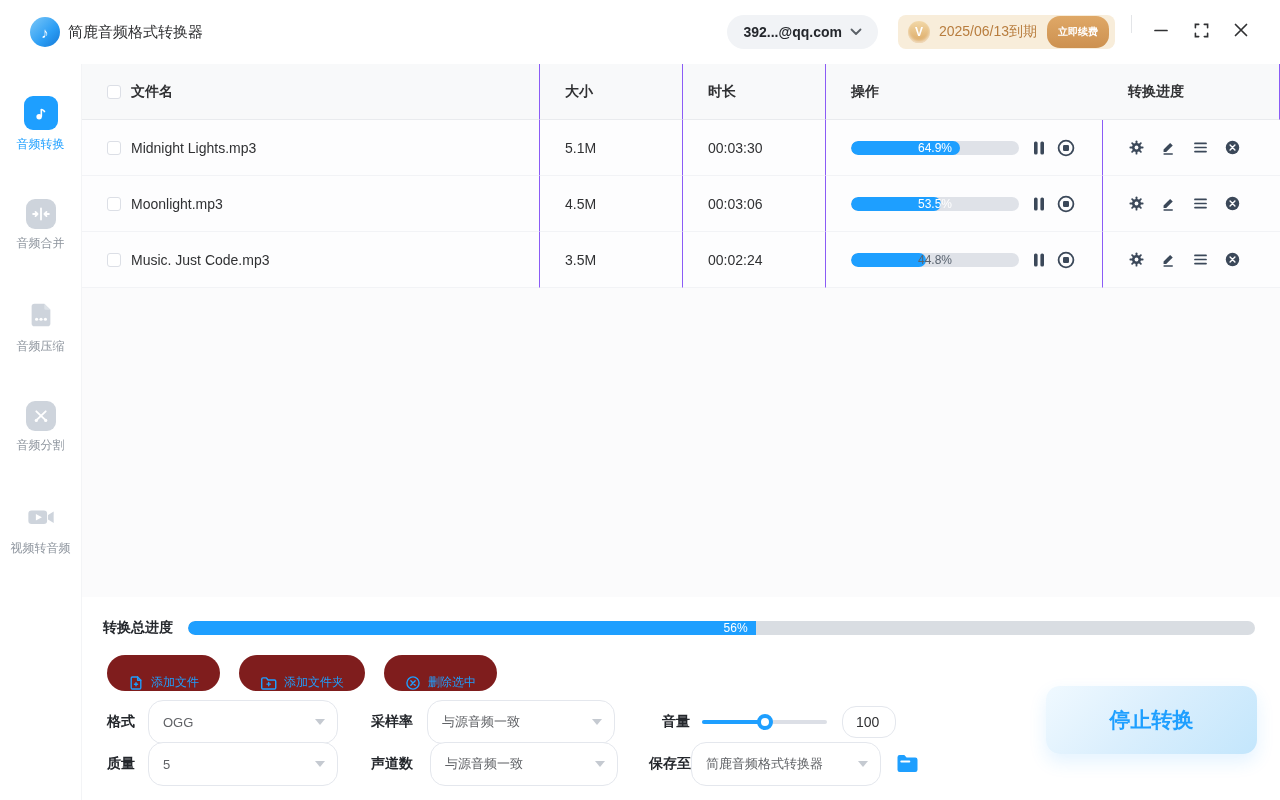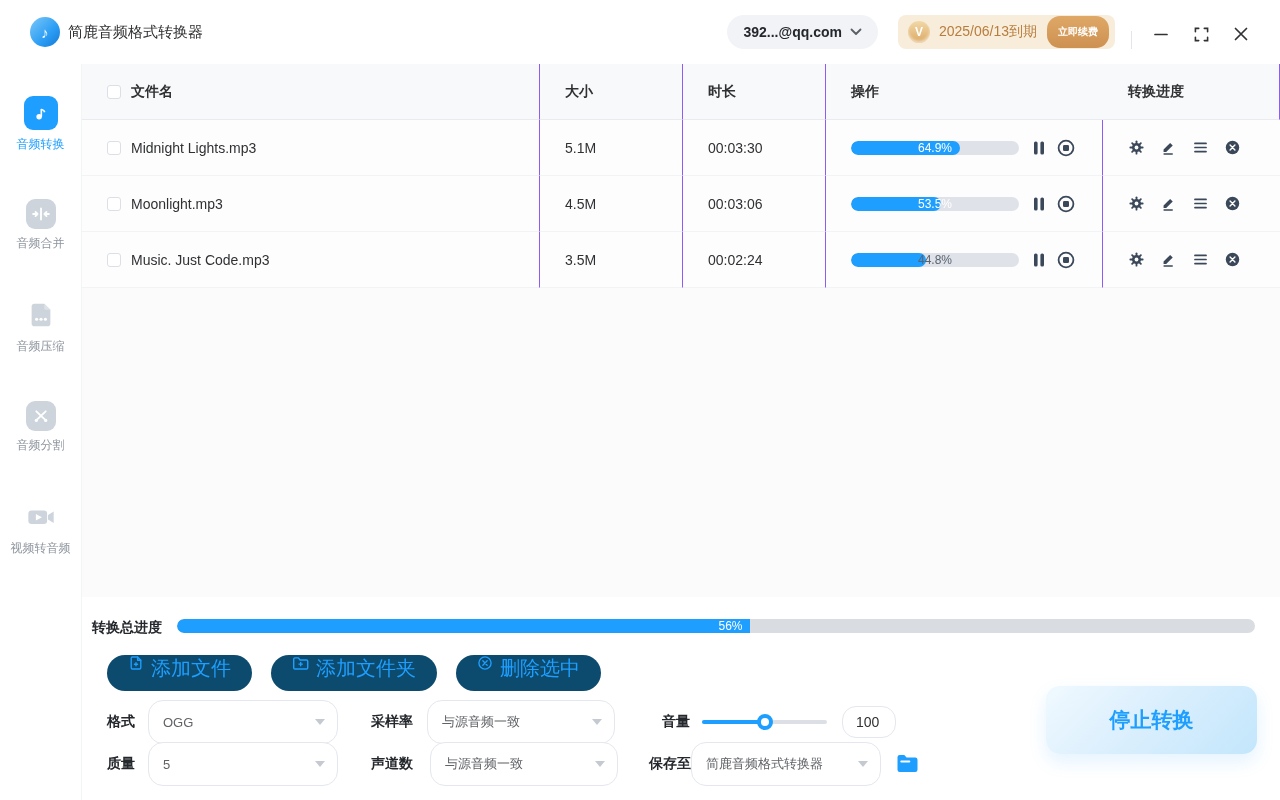--- a/index.html
+++ b/index.html
@@ -8,21 +8,21 @@
     font-family:"Liberation Sans","DejaVu Sans",sans-serif;
     background:#ffffff; color:#303133; position:relative; font-size:14px;
   }
   
   .topbar { position:absolute; top:0; left:0; right:0; height:64px; background:#fff;
     display:flex; align-items:center; padding:0 24px 0 30px; z-index:5; }
   .logo { width:30px; height:30px; border-radius:50%;
     background:linear-gradient(135deg,#7cc8f8 0%,#2b9df4 60%,#1478d6 100%);
     display:flex; align-items:center; justify-content:center; color:#fff; font-size:15px; }
   .app-title { margin-left:8px; font-size:15px; color:#303133; }
-  .topbar-right { margin-left:auto; display:flex; align-items:flex-end; }
+  .topbar-right { margin-left:auto; display:flex; align-items:flex-start; }
   .account-pill { height:34px; background:#f1f3f6; border-radius:17px; display:flex;
     align-items:center; padding:0 16px; cursor:pointer; }
   .account-pill .acct { font-weight:bold; font-size:14px; color:#24272c; }
   .account-pill svg { margin-left:8px; }
   .vip-pill { height:34px; margin-left:20px; background:#f8edda; border-radius:8px;
     display:flex; align-items:center; padding:0 6px 0 10px; }
   .vip-badge { width:22px; height:22px; border-radius:50%;
     background:linear-gradient(180deg,#f2d8a8,#dca964); color:#fff; font-weight:bold;
     font-size:12px; display:flex; align-items:center; justify-content:center;
     box-shadow:inset 0 -2px 3px rgba(255,255,255,.6); }
@@ -66,31 +66,31 @@
   .row-bar .pct { position:absolute; inset:0; text-align:center; font-size:12px; line-height:14px;
     color:#fff; }
   .row-bar .pct.dark-label { color:#5a6470; }
   .mini-btn { display:flex; align-items:center; justify-content:center; cursor:pointer;
     color:#3b4859; }
   .pause-btn { margin-left:14px; }
   .rstop-btn { margin-left:12px; }
   .op-btn { margin-right:15px; cursor:pointer; color:#3b4859; display:flex; align-items:center; }
   
   .footer { position:absolute; left:82px; right:0; bottom:0; height:203px; background:#fff; }
-  .total-row { display:flex; margin:22px 25px 0 10px; }
+  .total-row { display:flex; align-items:center; margin:22px 25px 0 21px; }
   .total-label { font-weight:bold; font-size:14px; color:#24272c; margin-right:15px;
     flex:0 0 auto; }
   .total-bar { position:relative; flex:1; height:14px; border-radius:7px; background:#d9dde2;
     overflow:hidden; }
   .total-bar .fill { position:absolute; left:0; top:0; bottom:0; background:#1e9fff;
     border-radius:7px 0 0 7px; text-align:right; color:#fff; font-size:12px; line-height:14px;
     padding-right:8px; }
   .btn-row { display:flex; margin:18px 0 0 25px; }
-  .soft-btn { height:36px; border:none; border-radius:18px; background:#0c4a6e; color:#1e9fff;
-    font-size:20px; font-family:inherit; display:flex; align-items:flex-start; padding:0 21px;
+  .soft-btn { height:36px; border:none; border-radius:18px; background:#7f1d1d; color:#1e9fff;
+    font-size:12px; font-family:inherit; display:flex; align-items:flex-end; padding:0 21px;
     cursor:pointer; margin-right:19px; }
   .soft-btn svg { margin-right:7px; }
   .form-row { display:flex; align-items:center; margin-left:25px; height:30px; }
   .form-row.r1 { margin-top:16px; }
   .form-row.r2 { margin-top:12px; }
   .f-label { font-weight:bold; color:#24272c; flex:0 0 auto; }
   .sel { height:44px; border:1px solid #e4e7ed; border-radius:15px; background:#fff;
     display:flex; align-items:center; padding:0 12px 0 14px; cursor:pointer; }
   .sel .sel-val { color:#606266; font-size:13px; flex:1; white-space:nowrap; overflow:hidden; }
   .tri { width:0; height:0; border-left:5px solid transparent; border-right:5px solid transparent;

